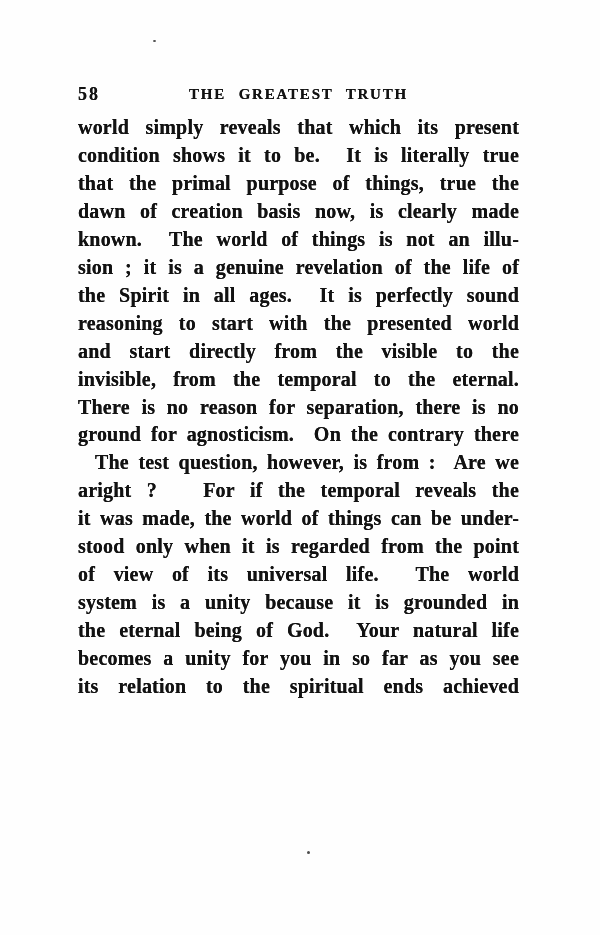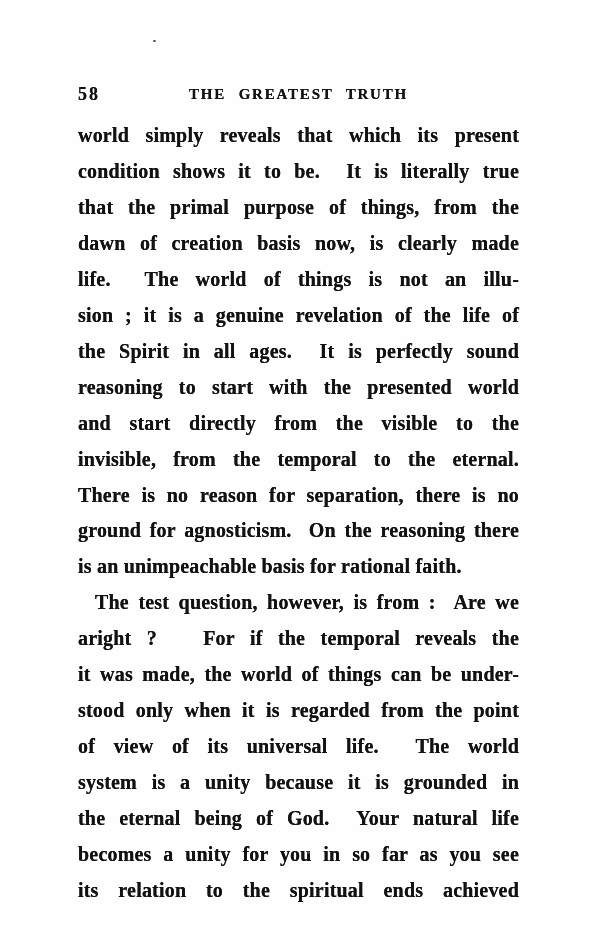--- a/index.html
+++ b/index.html
@@ -51,21 +51,20 @@
   }
   .line {
     font-size: 20px;
     line-height: 27.95px;
     letter-spacing: 0.2px;
     text-align: justify;
     text-align-last: justify;
     text-justify: inter-word;
     white-space: pre-wrap;
     text-shadow: 0 0 0.6px rgba(10,10,10,0.9);
-    margin-top: 8px;
   }
   .line.indent {
     padding-left: 17px;
   }
   .line.flush {
     text-align-last: left;
   }
   .speck {
     position: absolute;
     background: #4c4c4c;
@@ -79,31 +78,30 @@
 
 <div class="page">
   <div class="running-head">
     <span class="folio">58</span>
     <span class="head-title">THE GREATEST TRUTH</span>
   </div>
 
   <div class="text-block" id="text-block">
       <div class="line">world simply reveals that which its present</div>
       <div class="line">condition shows it to be.  It is literally true</div>
-      <div class="line">that the primal purpose of things, from the</div>
+      <div class="line">that the primal purpose of things, true the</div>
       <div class="line">dawn of creation basis now, is clearly made</div>
-      <div class="line">life.  The world of things is not an illu-</div>
+      <div class="line">known.  The world of things is not an illu-</div>
       <div class="line">sion ; it is a genuine revelation of the life of</div>
       <div class="line">the Spirit in all ages.  It is perfectly sound</div>
       <div class="line">reasoning to start with the presented world</div>
       <div class="line">and start directly from the visible to the</div>
       <div class="line">invisible, from the temporal to the eternal.</div>
       <div class="line">There is no reason for separation, there is no</div>
-      <div class="line">ground for agnosticism.  On the reasoning there</div>
-      <div class="line flush">is an unimpeachable basis for rational faith.</div>
+      <div class="line">ground for agnosticism.  On the contrary there</div>
       <div class="line indent">The test question, however, is from :  Are we</div>
       <div class="line">aright ?   For if the temporal reveals the</div>
       <div class="line">it was made, the world of things can be under-</div>
       <div class="line">stood only when it is regarded from the point</div>
       <div class="line">of view of its universal life.  The world</div>
       <div class="line">system is a unity because it is grounded in</div>
       <div class="line">the eternal being of God.  Your natural life</div>
       <div class="line">becomes a unity for you in so far as you see</div>
       <div class="line">its relation to the spiritual ends achieved</div>
     </div>

